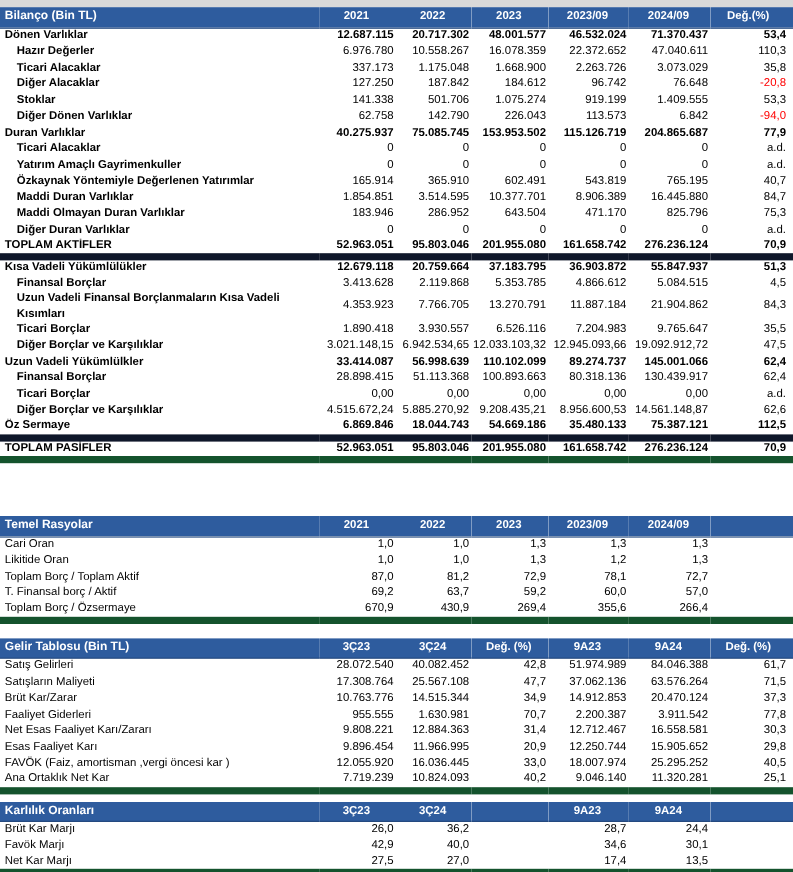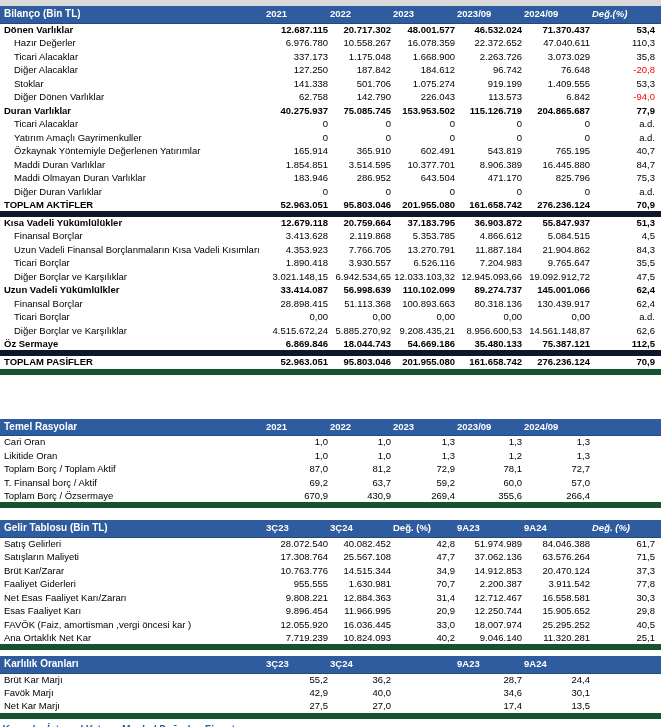--- a/index.html
+++ b/index.html
@@ -16,29 +16,29 @@
   body{font-family:"Liberation Sans","DejaVu Sans",sans-serif;color:var(--text);}
   .page{width:661px;height:727px;background:#fff;overflow:hidden;position:relative;}
   .top-strip{width:661px;height:6px;background:var(--strip);}
   table{border-collapse:collapse;table-layout:fixed;width:661px;}
   th,td{font-size:9.5px;vertical-align:middle;white-space:normal;overflow:hidden;}
   thead th{
     background:var(--header-bg);
     color:var(--header-text);
     font-weight:bold;
     height:17px;
-    text-align:left;
+    text-align:center;
     padding:0 2px 1px 0;
     border-bottom:1px solid var(--header-edge);
   }
   thead th.title{text-align:left;padding-left:4px;font-size:10px;}
-  thead th.lastcol{padding-right:6px;font-style:italic;}
+  thead th.lastcol{padding-right:6px;}
   tbody td{height:13.5px;line-height:12.5px;text-align:right;padding:0 2px 0 0;}
   tbody td.label{text-align:left;padding-left:4px;}
-  tbody tr.indent td.label{padding-left:14px;}
+  tbody tr.indent td.label{padding-left:14px;font-weight:bold;}
   tbody tr.bold td{font-weight:bold;}
   tbody td.lastcol{padding-right:6px;}
   tbody td.neg{color:var(--neg);}
   tr.line-thin td{border-bottom:6px solid #0f172a;}
   tr.line-thick td{border-bottom:6px solid #14532d;}
   .gap-lg{height:44px;}
   .gap-md{height:12px;}
   .gap-sm{height:6px;}
   .source{
     font-size:10px;
@@ -498,21 +498,21 @@
             <th>3Ç24</th>
             <th></th>
             <th>9A23</th>
             <th>9A24</th>
             <th class="lastcol"></th>
           </tr>
         </thead>
         <tbody>
           <tr>
             <td class="label">Brüt Kar Marjı</td>
-            <td>55,2</td>
+            <td>26,0</td>
             <td>36,2</td>
             <td></td>
             <td>28,7</td>
             <td>24,4</td>
             <td class="lastcol"></td>
           </tr>
           <tr>
             <td class="label">Favök Marjı</td>
             <td>42,9</td>
             <td>40,0</td>

